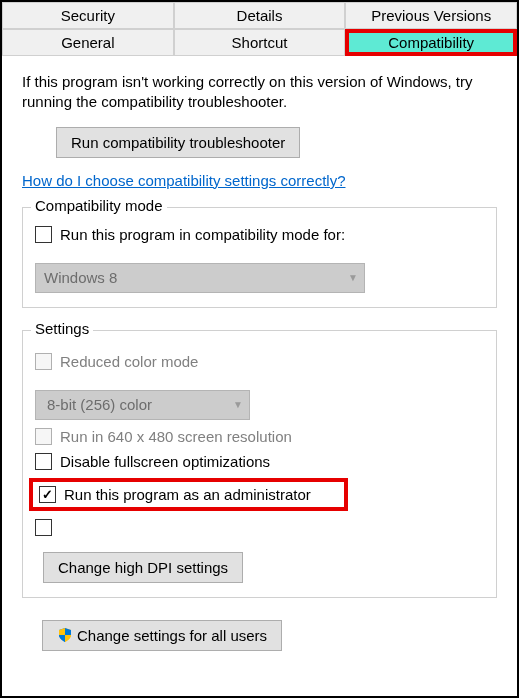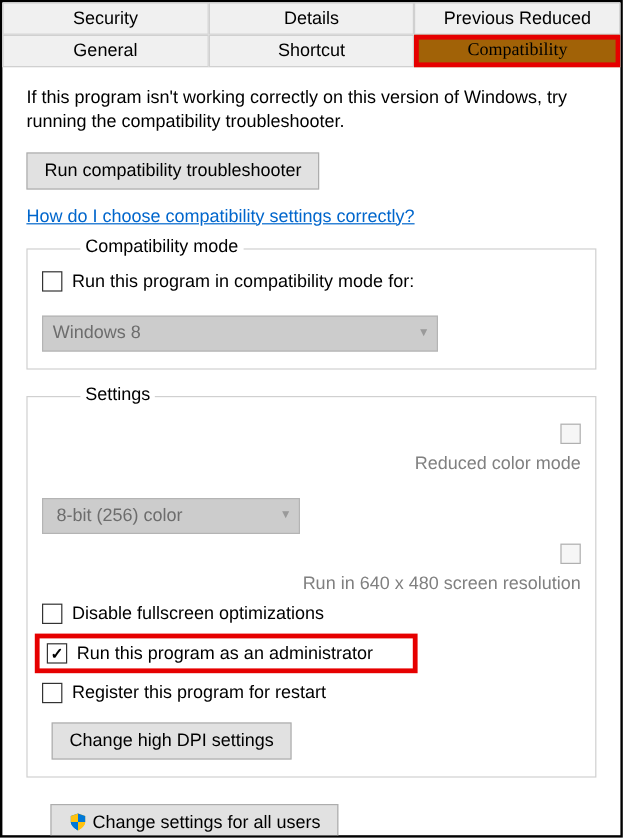--- a/index.html
+++ b/index.html
@@ -28,23 +28,22 @@
       border: 1px solid #d0d0d0;
       background: #f0f0f0;
       display: flex;
       align-items: center;
       justify-content: center;
       font-size: 15px;
       cursor: pointer;
       user-select: none;
     }
     .tab.active {
-      background: #a16207;
+      background: #5eead4;
       border-bottom: 1px solid #ffffff;
-      font-family: Liberation Serif, serif;
     }
     .tab.highlighted-tab {
       outline: 4px solid #e60000;
       outline-offset: -4px;
     }
     .content {
       padding: 16px 20px 10px 20px;
     }
     .intro-text {
       font-size: 15px;
@@ -57,20 +56,21 @@
       padding: 6px 14px;
       font-size: 15px;
       font-family: inherit;
       cursor: pointer;
       display: inline-flex;
       align-items: center;
       gap: 4px;
     }
     .troubleshooter-btn {
       margin-bottom: 14px;
+      margin-left: 34px;
     }
     .link {
       color: #0066cc;
       text-decoration: underline;
       font-size: 15px;
       cursor: pointer;
       display: inline-block;
       margin-bottom: 18px;
     }
     .group {
@@ -79,32 +79,30 @@
       padding: 14px 12px 14px 12px;
       margin-bottom: 22px;
     }
     .group-legend {
       position: absolute;
       top: -11px;
       left: 8px;
       background: #fff;
       padding: 0 4px;
       font-size: 15px;
-      margin-left: 36px;
     }
     .checkbox-row {
       display: flex;
       align-items: flex-end;
       gap: 8px;
       margin: 4px 0;
       font-size: 15px;
     }
     .checkbox-row.disabled {
       color: #808080;
-      flex-direction: column;
     }
     .cb {
       width: 17px;
       height: 17px;
       border: 1px solid #333;
       background: #fff;
       display: inline-flex;
       align-items: center;
       justify-content: center;
       cursor: pointer;
@@ -169,21 +167,21 @@
       display: block;
     }
   </style>
 </head>
 <body>
 
 <div class="tab-rows">
   <div class="tab-row">
     <div class="tab">Security</div>
     <div class="tab">Details</div>
-    <div class="tab">Previous Reduced</div>
+    <div class="tab">Previous Versions</div>
   </div>
   <div class="tab-row">
     <div class="tab">General</div>
     <div class="tab">Shortcut</div>
     <div class="tab active highlighted-tab">Compatibility</div>
   </div>
 </div>
 
 <div class="content">
 
@@ -232,21 +230,20 @@
 
     <div class="admin-row-wrap">
       <div class="checkbox-row" style="margin:0">
         <span class="cb checked"></span>
         <span>Run this program as an administrator</span>
       </div>
     </div>
 
     <div class="checkbox-row">
       <span class="cb"></span>
-      <span>Register this program for restart</span>
     </div>
 
     <button class="btn change-dpi-btn">Change high DPI settings</button>
   </div>
 
   <button class="btn bottom-btn">
     <span class="shield-icon">
       <svg viewBox="0 0 16 16">
         <path d="M8 1 L14 3 V8 C14 12 8 15 8 15 V1 Z" fill="#ffc20e"></path>
         <path d="M8 1 L2 3 V8 C2 12 8 15 8 15 V1 Z" fill="#0078d7"></path>

